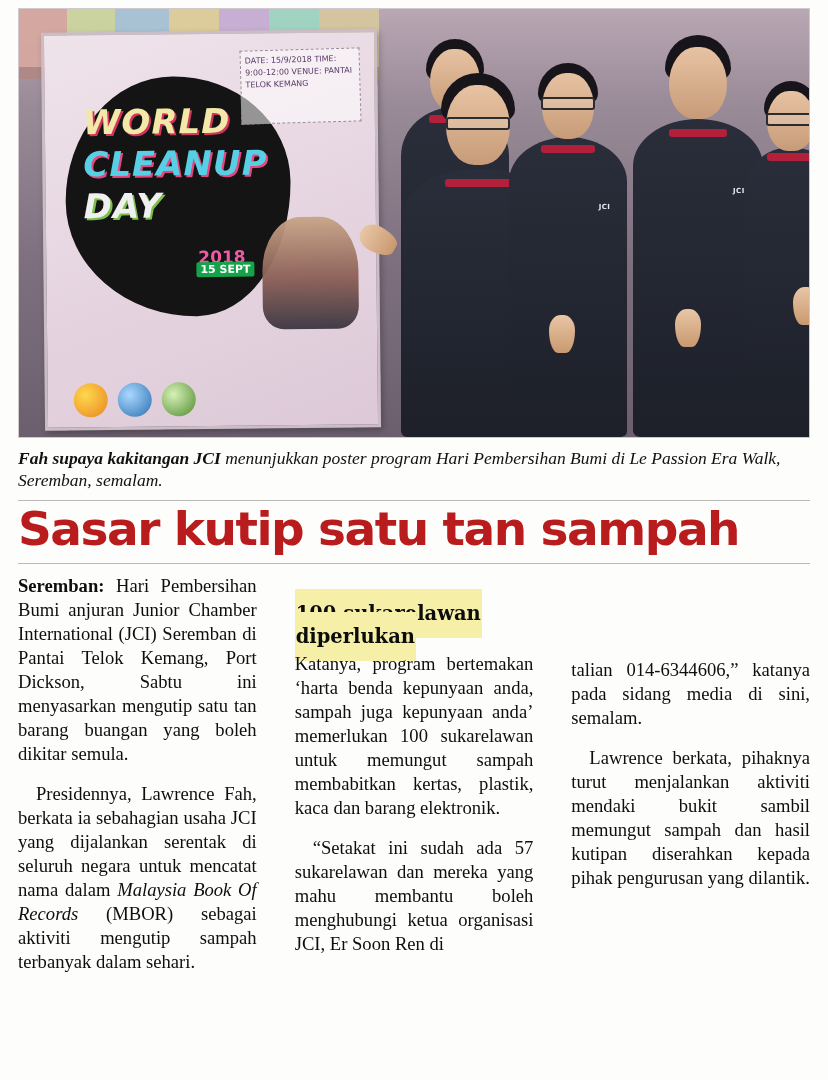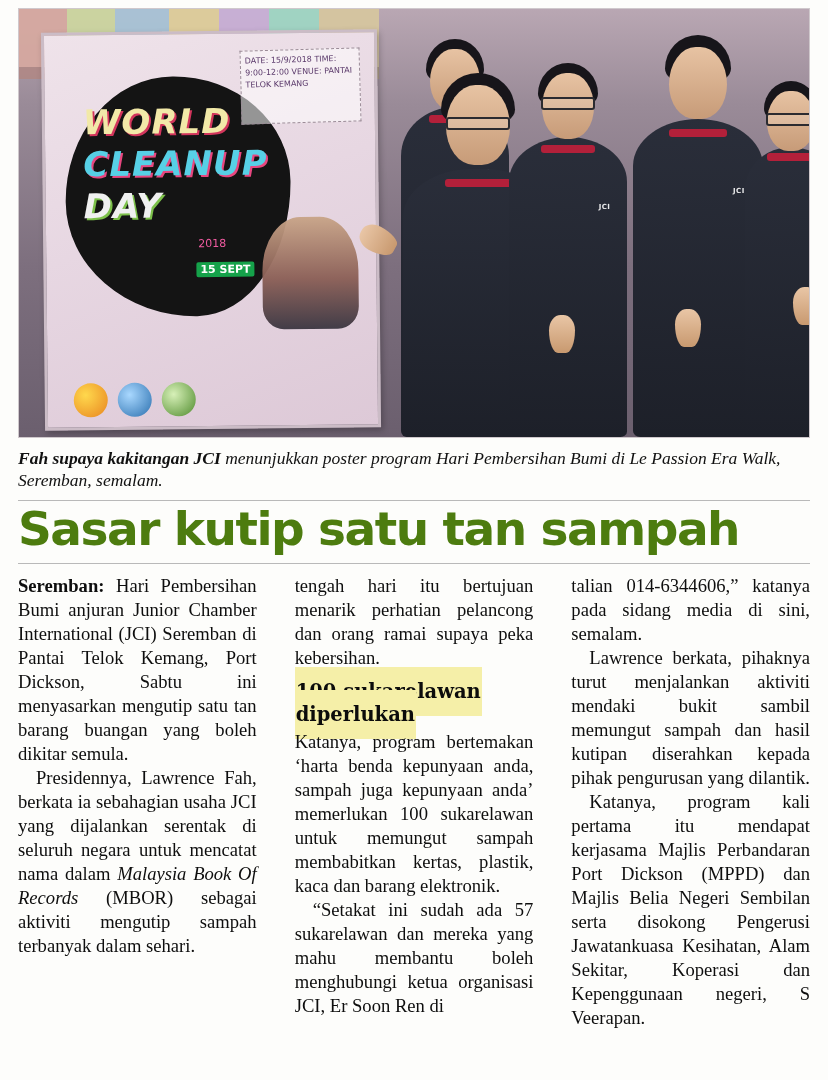--- a/index.html
+++ b/index.html
@@ -80,22 +80,22 @@
     font-family: "DejaVu Sans", sans-serif;
     font-weight: bold;
     font-style: italic;
     letter-spacing: 1px;
     line-height: 1;
   }
   .wc1 { top: 70px; font-size: 34px; color: #f2e9a8; text-shadow: 2px 2px 0 #d2355c; }
   .wc2 { top: 112px; font-size: 34px; color: #57d0e6; text-shadow: 2px 2px 0 #e8467f; }
   .wc3 { top: 154px; font-size: 34px; color: #f0f0f0; text-shadow: 2px 2px 0 #7cc04a; text-align: right; }
   .wc-year {
-    position: absolute; left: 152px; top: 203px;
-    font-family: "DejaVu Sans", sans-serif; font-size: 11px; font-weight: normal;
+    position: absolute; left: 152px; top: 213px;
+    font-family: "DejaVu Sans", sans-serif; font-size: 17px; font-weight: bold;
     color: #ef5ba0;
   }
   .wc-badge {
     position: absolute; left: 150px; top: 228px;
     font-family: "DejaVu Sans", sans-serif; font-size: 11px; font-weight: bold;
     color: #fff; background: #15a24a; padding: 1px 4px; border-radius: 2px;
   }
   .poster-note {
     position: absolute; right: 14px; top: 16px;
     width: 120px; height: 74px;
@@ -182,47 +182,47 @@
 
   
   .headline {
     width: 792px;
     margin: 4px auto 8px auto;
     font-family: "DejaVu Sans", sans-serif;
     font-weight: bold;
     font-size: 47px;
     letter-spacing: -1.5px;
     line-height: 1.03;
-    color: #4d7c0f;
+    color: #b91c1c;
     white-space: nowrap;
   }
   .hr-bottom {
     width: 792px; margin: 10px auto 0 auto;
     border-top: 1px solid #b9b9b9;
   }
 
   
   .cols {
     width: 792px;
     margin: 10px auto 0 auto;
     display: flex;
     gap: 38px;
-    align-items: flex-start;
+    align-items: center;
   }
   .col { width: 249px; }
   .col p {
     margin: 0;
     font-size: 18.6px;
     line-height: 1.29;
     text-align: justify;
     text-justify: inter-word;
     color: #0e0e0e;
     hyphens: manual;
   }
-  .col p + p { text-indent: 18px; }
+  .col p + p { text-indent: 18px; margin-top: 16px; }
   .dropcity { font-weight: bold; }
   .subhead {
     font-family: "DejaVu Serif", serif;
     font-weight: bold;
     font-size: 19.5px;
     line-height: 1.18;
     margin: 10px 0 4px 0;
     color: #0c0c0c;
   }
   .subhead span {
@@ -311,26 +311,24 @@
   <div class="hr-bottom"></div>
 
   <div class="cols">
 
     <div class="col">
       <p><span class="dropcity">Seremban:</span><span> Hari Pembersihan Bumi anjuran Junior Chamber International (JCI) Seremban di Pantai Telok Kemang, Port Dickson, Sabtu ini menyasarkan mengutip satu tan barang buangan yang boleh dikitar semula.</span></p>
       <p><span>Presidennya, Lawrence Fah, berkata ia sebahagian usaha JCI yang dijalankan serentak di seluruh negara untuk mencatat nama dalam </span><span class="ital">Malaysia Book Of Records</span><span> (MBOR) sebagai aktiviti mengutip sampah terbanyak dalam sehari.</span></p>
     </div>
 
     <div class="col">
-      <p>tengah hari itu bertujuan menarik perhatian pelancong dan orang ramai supaya peka kebersihan.</p>
       <div class="subhead"><span>100 sukarelawan diperlukan</span></div>
       <p>Katanya, program bertemakan ‘harta benda kepunyaan anda, sampah juga kepunyaan anda’ memerlukan 100 sukarelawan untuk memungut sampah membabitkan kertas, plastik, kaca dan barang elektronik.</p>
       <p>“Setakat ini sudah ada 57 sukarelawan dan mereka yang mahu membantu boleh menghubungi ketua organisasi JCI, Er Soon Ren di</p>
     </div>
 
     <div class="col">
       <p>talian 014-6344606,” katanya pada sidang media di sini, semalam.</p>
       <p>Lawrence berkata, pihaknya turut menjalankan aktiviti mendaki bukit sambil memungut sampah dan hasil kutipan diserahkan kepada pihak pengurusan yang dilantik.</p>
-      <p>Katanya, program kali pertama itu mendapat kerjasama Majlis Perbandaran Port Dickson (MPPD) dan Majlis Belia Negeri Sembilan serta disokong Pengerusi Jawatankuasa Kesihatan, Alam Sekitar, Koperasi dan Kepenggunaan negeri, S Veerapan.</p>
     </div>
 
   </div>
 </div>
 
 </body></html>

